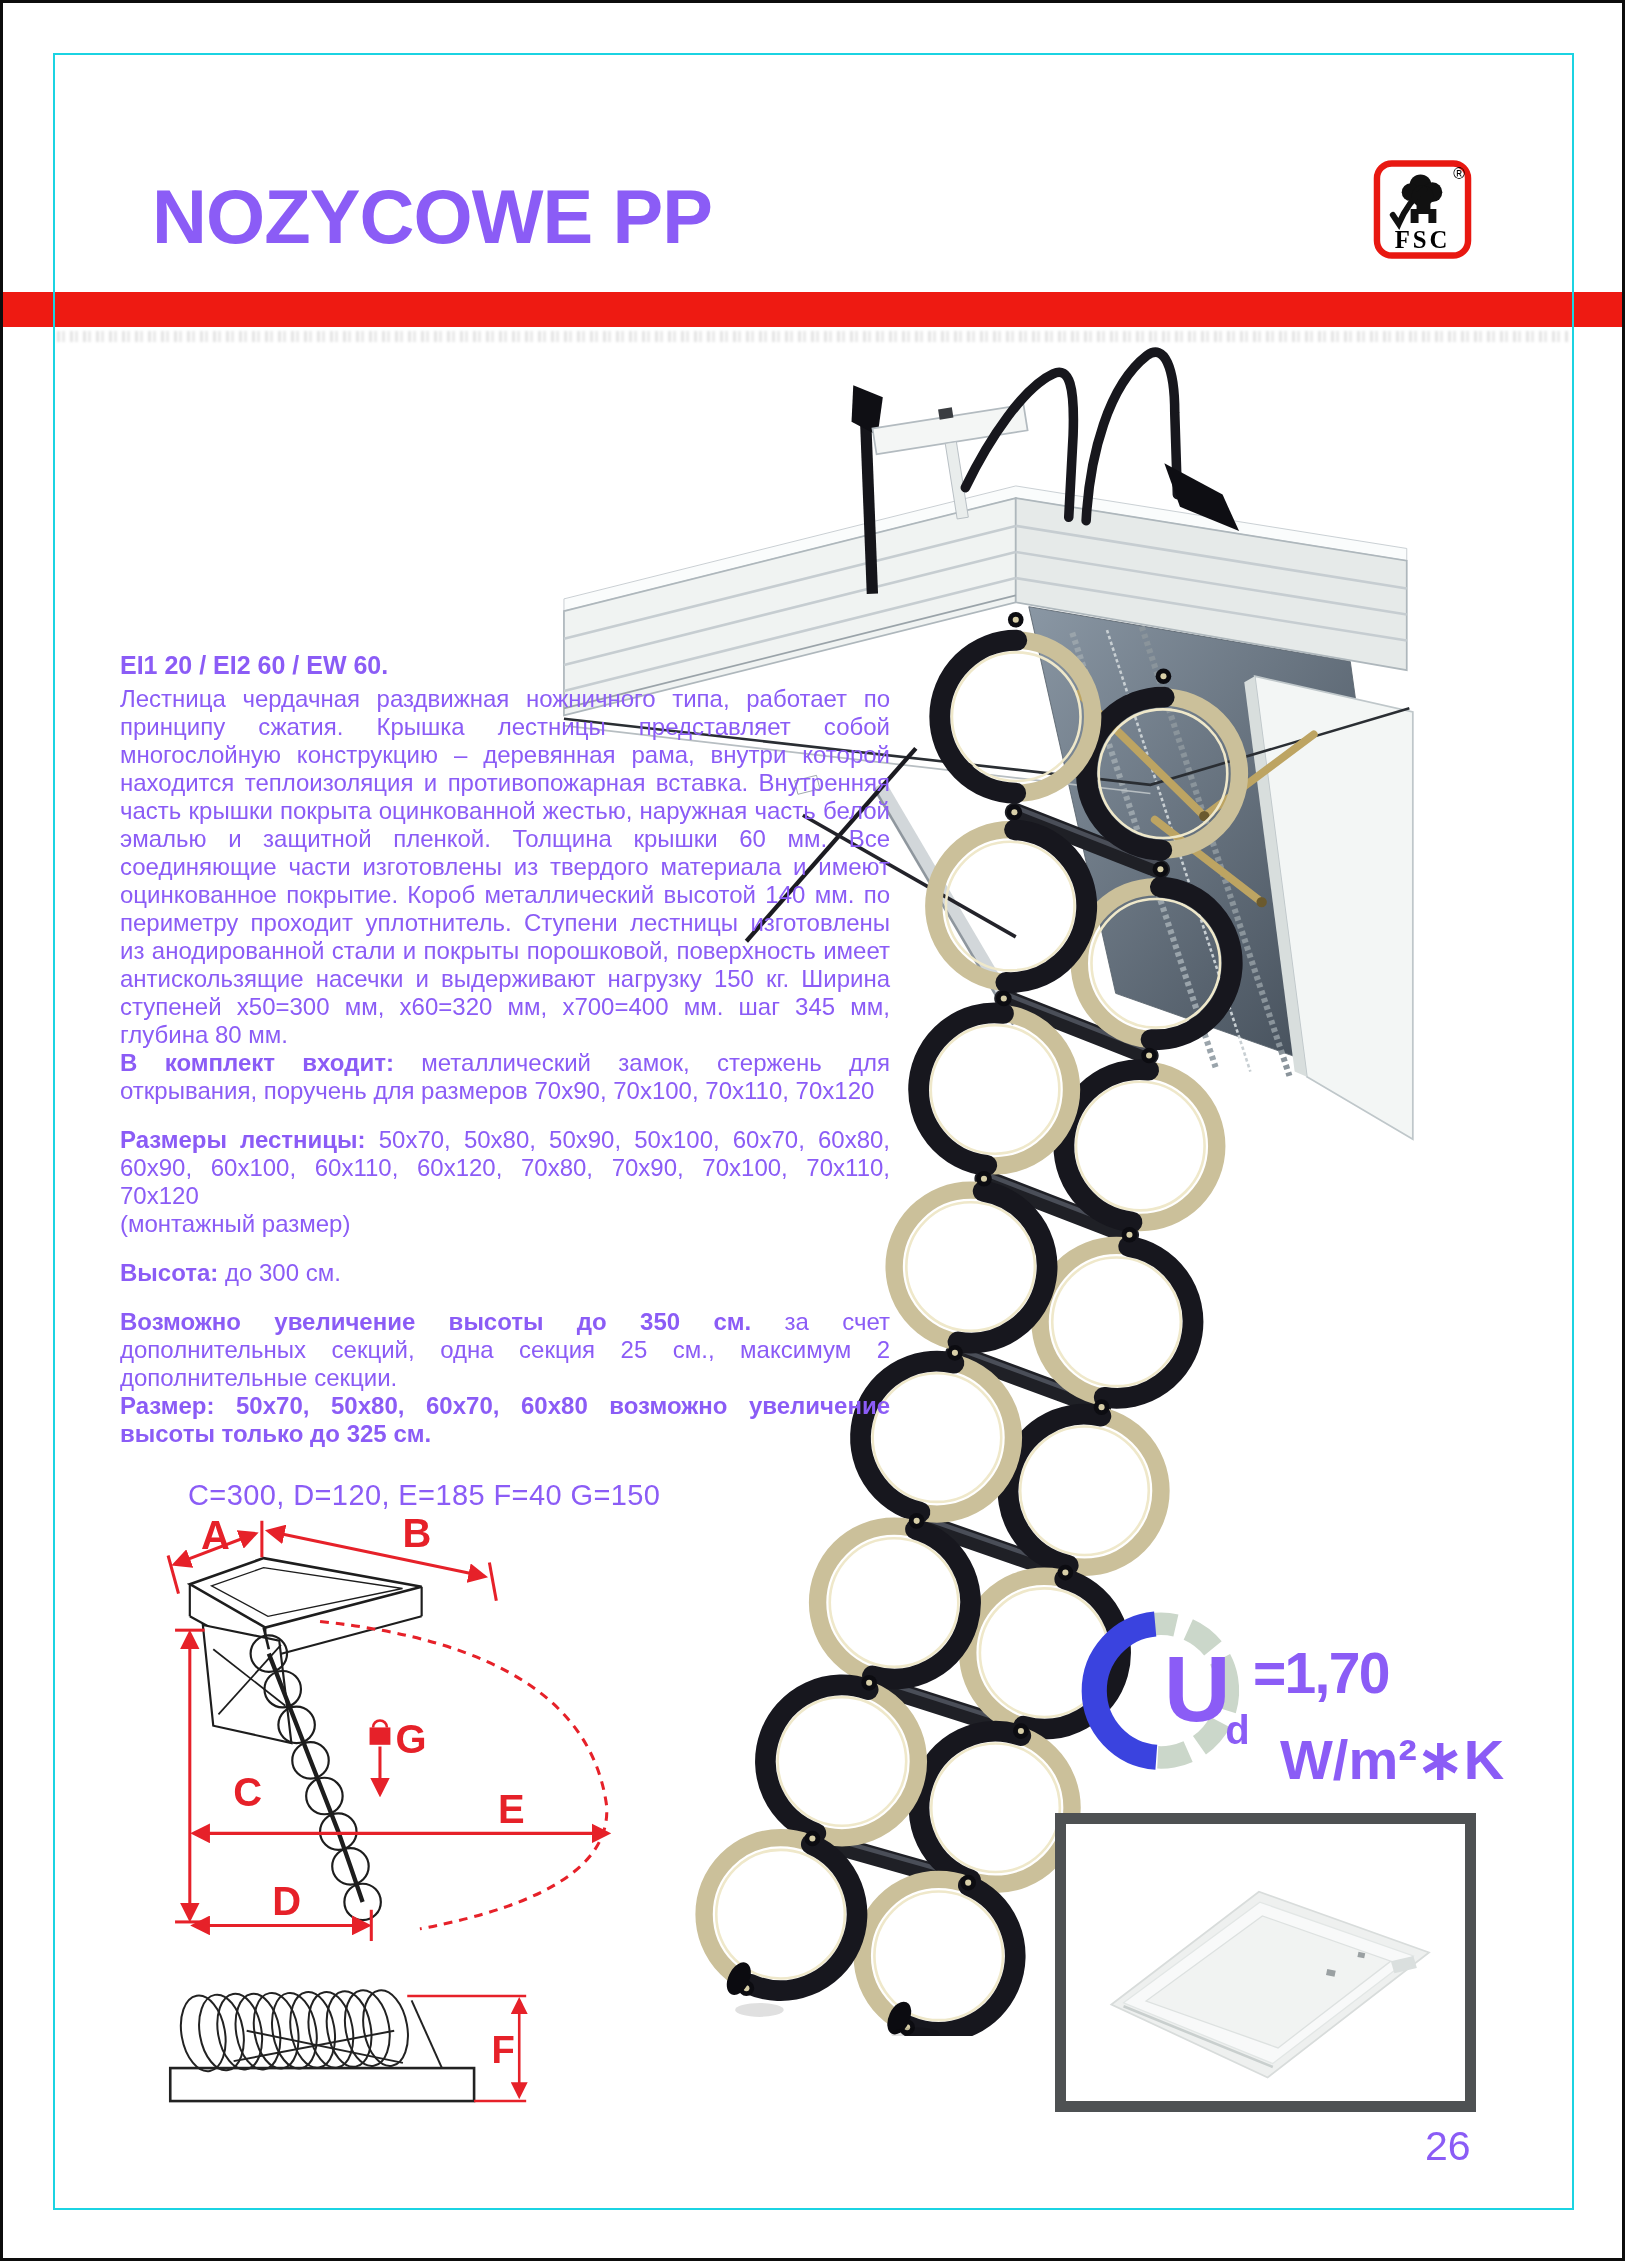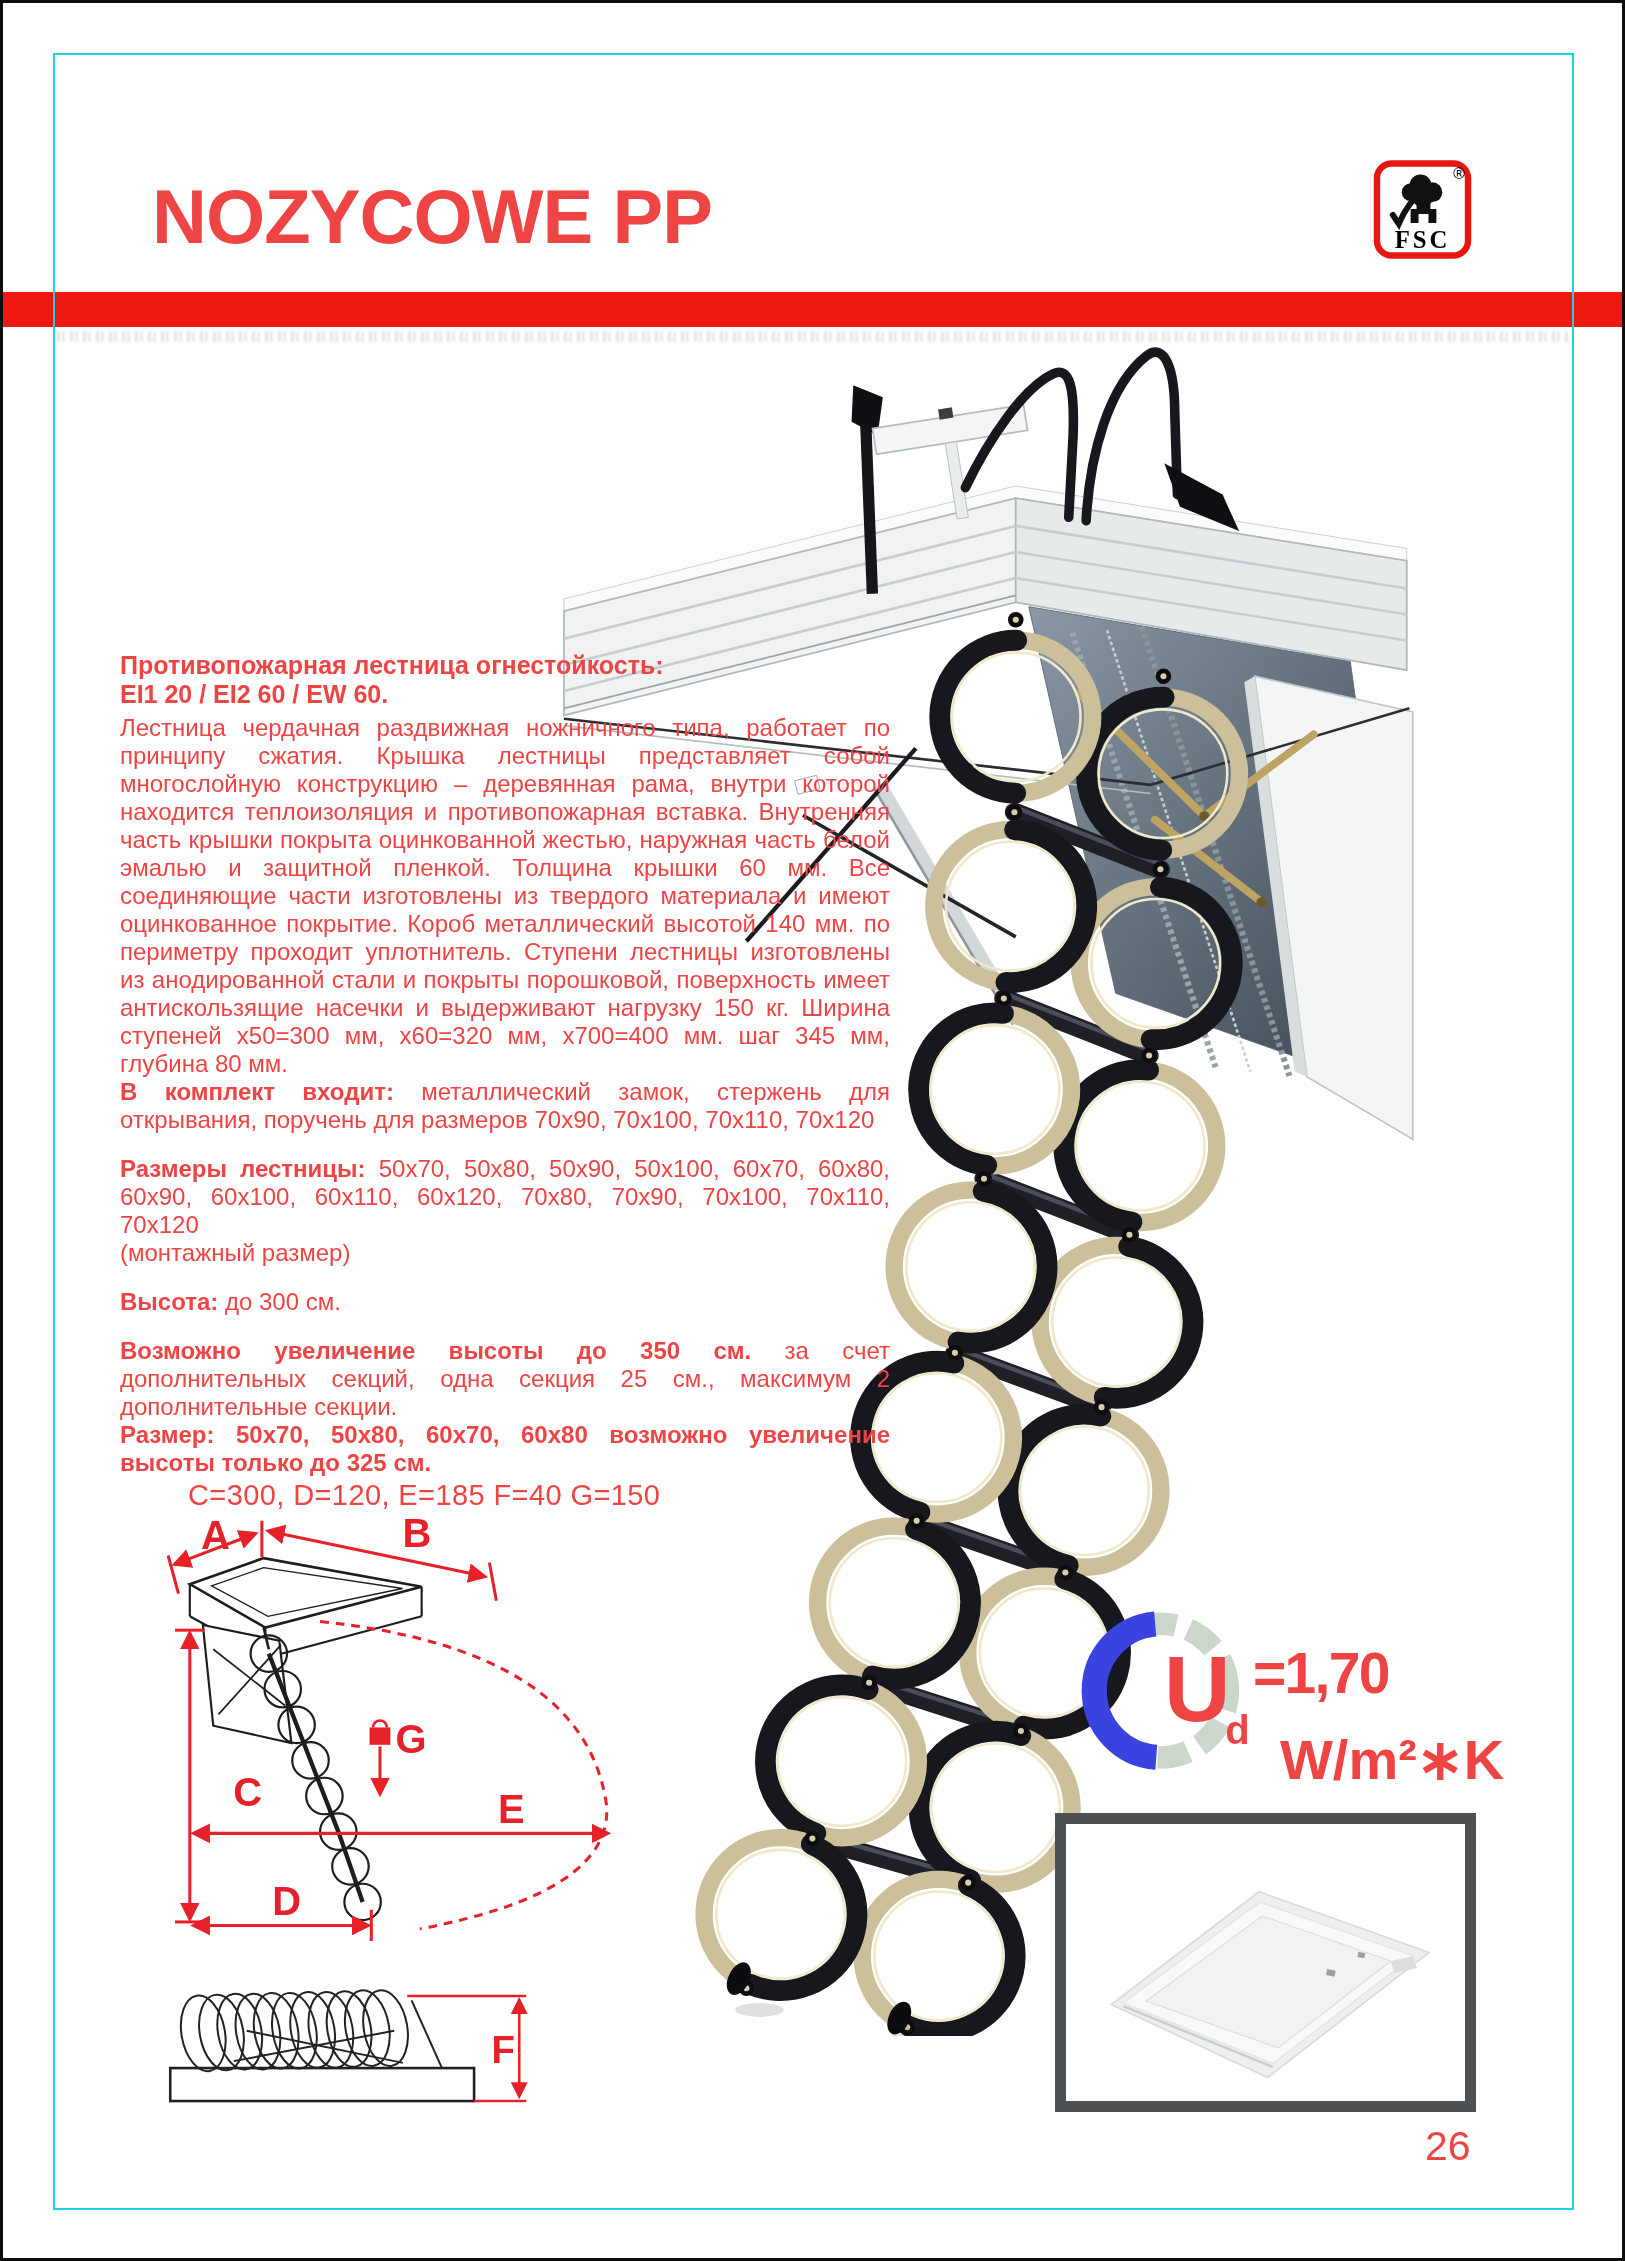--- a/index.html
+++ b/index.html
@@ -1,17 +1,17 @@
 <!DOCTYPE html>
 <html style="font-size:14px"><head>
 <meta charset="utf-8">
 <style>
   html,body{margin:0;padding:0;background:#fff;}
   .page{position:relative;width:1625px;height:2261px;background:#fff;
-        font-family:"Liberation Sans",sans-serif;color:#ef4444;
+        font-family:"Liberation Sans",sans-serif;color:#8b5cf6;
         border:3.5px solid #0d0d0d;box-sizing:border-box;overflow:hidden;}
   .cyan-frame{position:absolute;left:50px;top:50px;width:1517px;height:2153px;
         border:2.6px solid #1bd3e2;pointer-events:none;z-index:5;}
   .red-bar{position:absolute;left:0;top:289px;width:1625px;height:35px;background:#ee1a12;z-index:4;}
   .ghost{position:absolute;left:54px;top:328px;width:1512px;height:11.3px;opacity:.38;filter:blur(1px);
         background:repeating-linear-gradient(90deg,#b5b5b5 0 2.6px,transparent 2.6px 5.2px,#c6c6c6 5.2px 7.8px,transparent 7.8px 13px);z-index:4;}
   .title{position:absolute;left:149px;top:170px;margin:0;font-size:76px;font-weight:bold;
         letter-spacing:-0.9px;white-space:nowrap;z-index:3;}
   .fsc{position:absolute;left:1370px;top:156px;width:99px;height:106px;z-index:6;}
   .desc{position:absolute;left:117px;top:648px;width:770px;font-size:24px;line-height:28px;
@@ -55,21 +55,20 @@
           <circle cx="50" cy="37" r="11"></circle>
         <path d="M44,42 h14 v8 h6 v14 h-8 v-9 h-10 v9 h-8 v-14 h6 z"></path>
       </g>
       <path d="M20,56 L26,65 Q36,42 52,30" stroke="#111" stroke-width="6" fill="none" stroke-linecap="round"></path>
       <text x="81" y="20" font-size="16">®</text>
       <text x="50" y="89" font-size="25" font-weight="bold" text-anchor="middle" letter-spacing="3" font-family="Liberation Serif, serif">FSC</text>
     </svg>
   </div>
 
   <div class="desc" id="desc">
-      <p class="p-head"><b>Противопожарная лестница огнестойкость:</b></p>
       <p class="p-head"><b>EI1 20 / EI2 60 / EW 60.</b></p>
       <p class="gap6"><span>Лестница чердачная раздвижная ножничного типа, работает по принципу сжатия. Крышка лестницы представляет собой многослойную конструкцию – деревянная рама, внутри которой находится теплоизоляция и противопожарная вставка. Внутренняя часть крышки покрыта оцинкованной жестью, наружная часть белой эмалью и защитной пленкой. Толщина крышки 60 мм. Все соединяющие части изготовлены из твердого материала и имеют оцинкованное покрытие. Короб металлический высотой 140 мм. по периметру проходит уплотнитель. Ступени лестницы изготовлены из анодированной стали и покрыты порошковой, поверхность имеет антискользящие насечки и выдерживают нагрузку 150 кг. Ширина ступеней x50=300 мм, x60=320 мм, x700=400 мм. шаг 345 мм, глубина 80 мм.</span></p>
       <p class=""><b>В комплект входит: </b><span>металлический замок, стержень для открывания, поручень для размеров 70x90, 70x100, 70x110, 70x120</span></p>
       <p class="gap24"><b>Размеры лестницы: </b><span>50x70, 50x80, 50x90, 50x100, 60x70, 60x80, 60x90, 60x100, 60x110, 60x120, 70x80, 70x90, 70x100, 70x110, 70x120</span></p>
       <p class=""><span>(монтажный размер)</span></p>
       <p class="gap24"><b>Высота: </b><span>до 300 см.</span></p>
       <p class="gap24"><b>Возможно увеличение высоты до 350 см. </b><span>за счет дополнительных секций, одна секция 25 см., максимум 2 дополнительные секции.</span></p>
       <p class=""><b>Размер: 50x70, 50x80, 60x70, 60x80 возможно увеличение высоты только до 325 см.</b></p>
     </div>
   <div class="dims-line">C=300, D=120, E=185 F=40 G=150</div>

